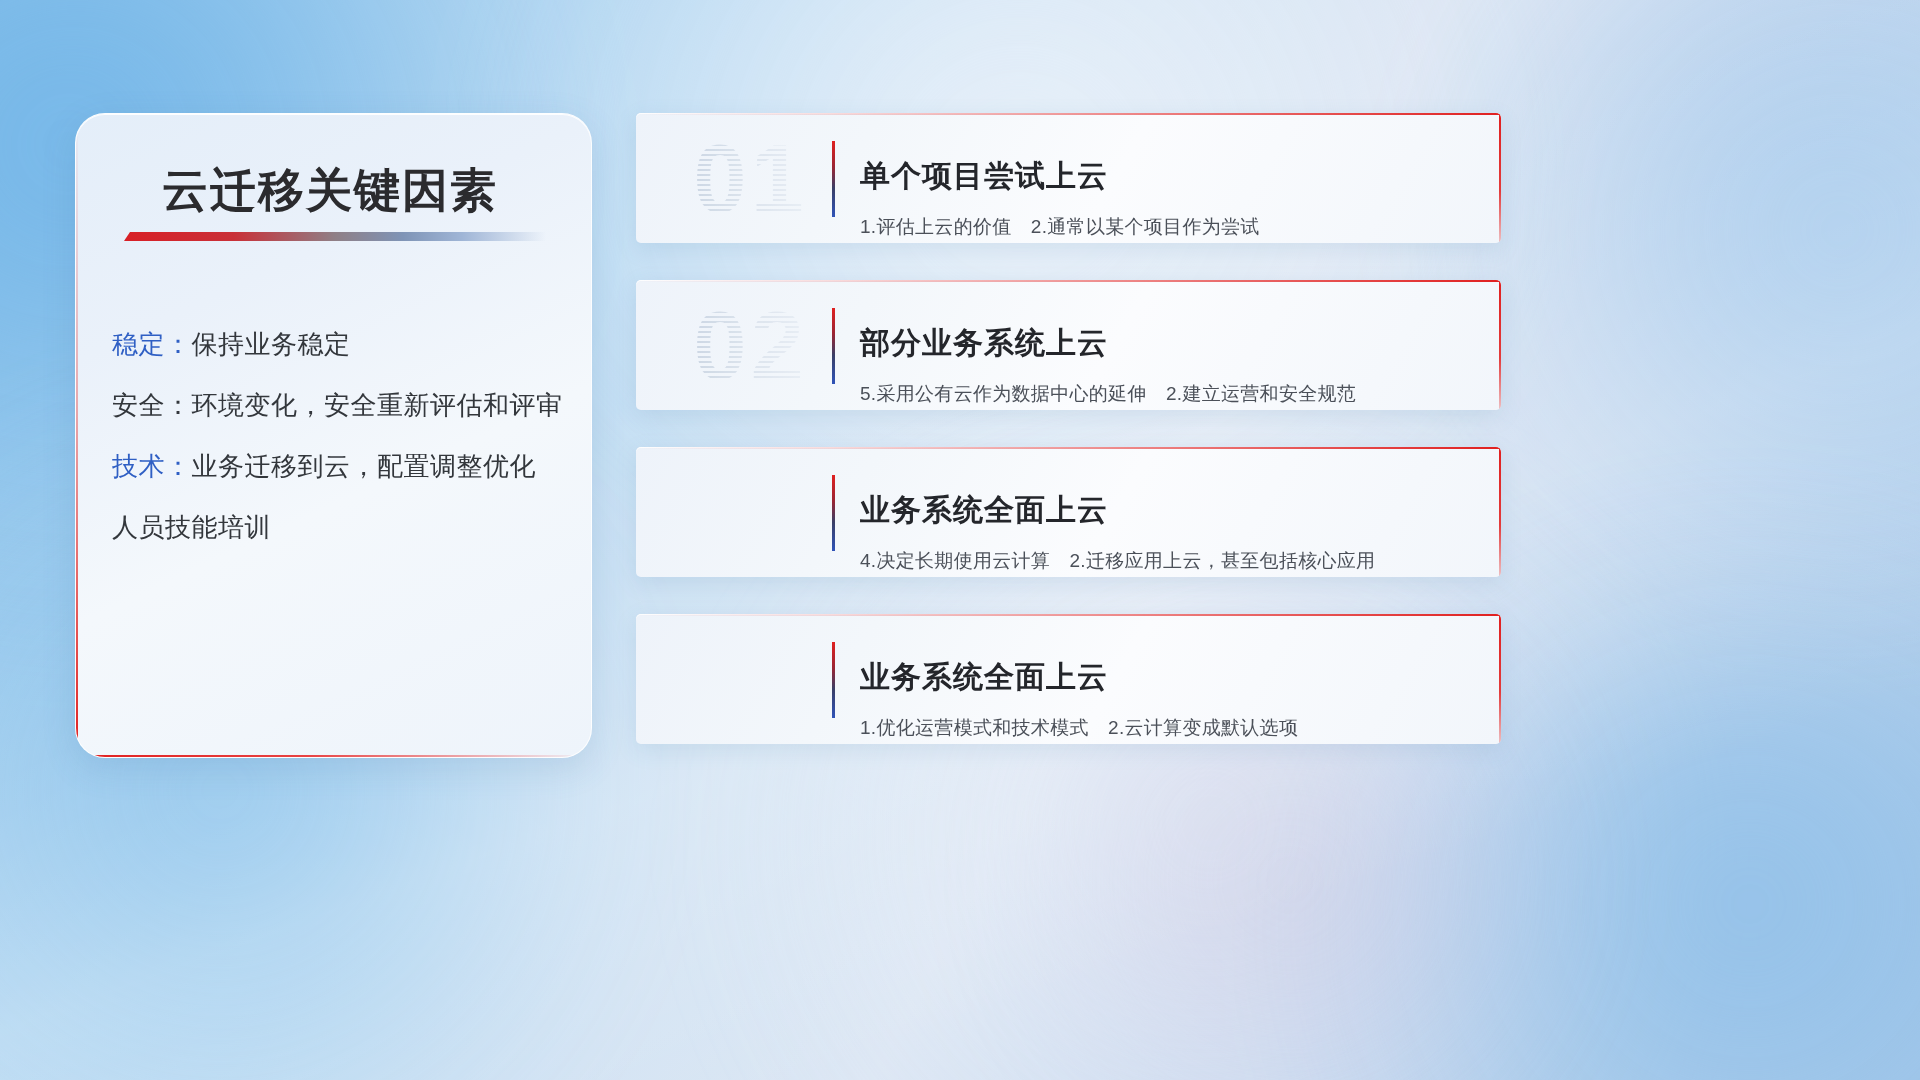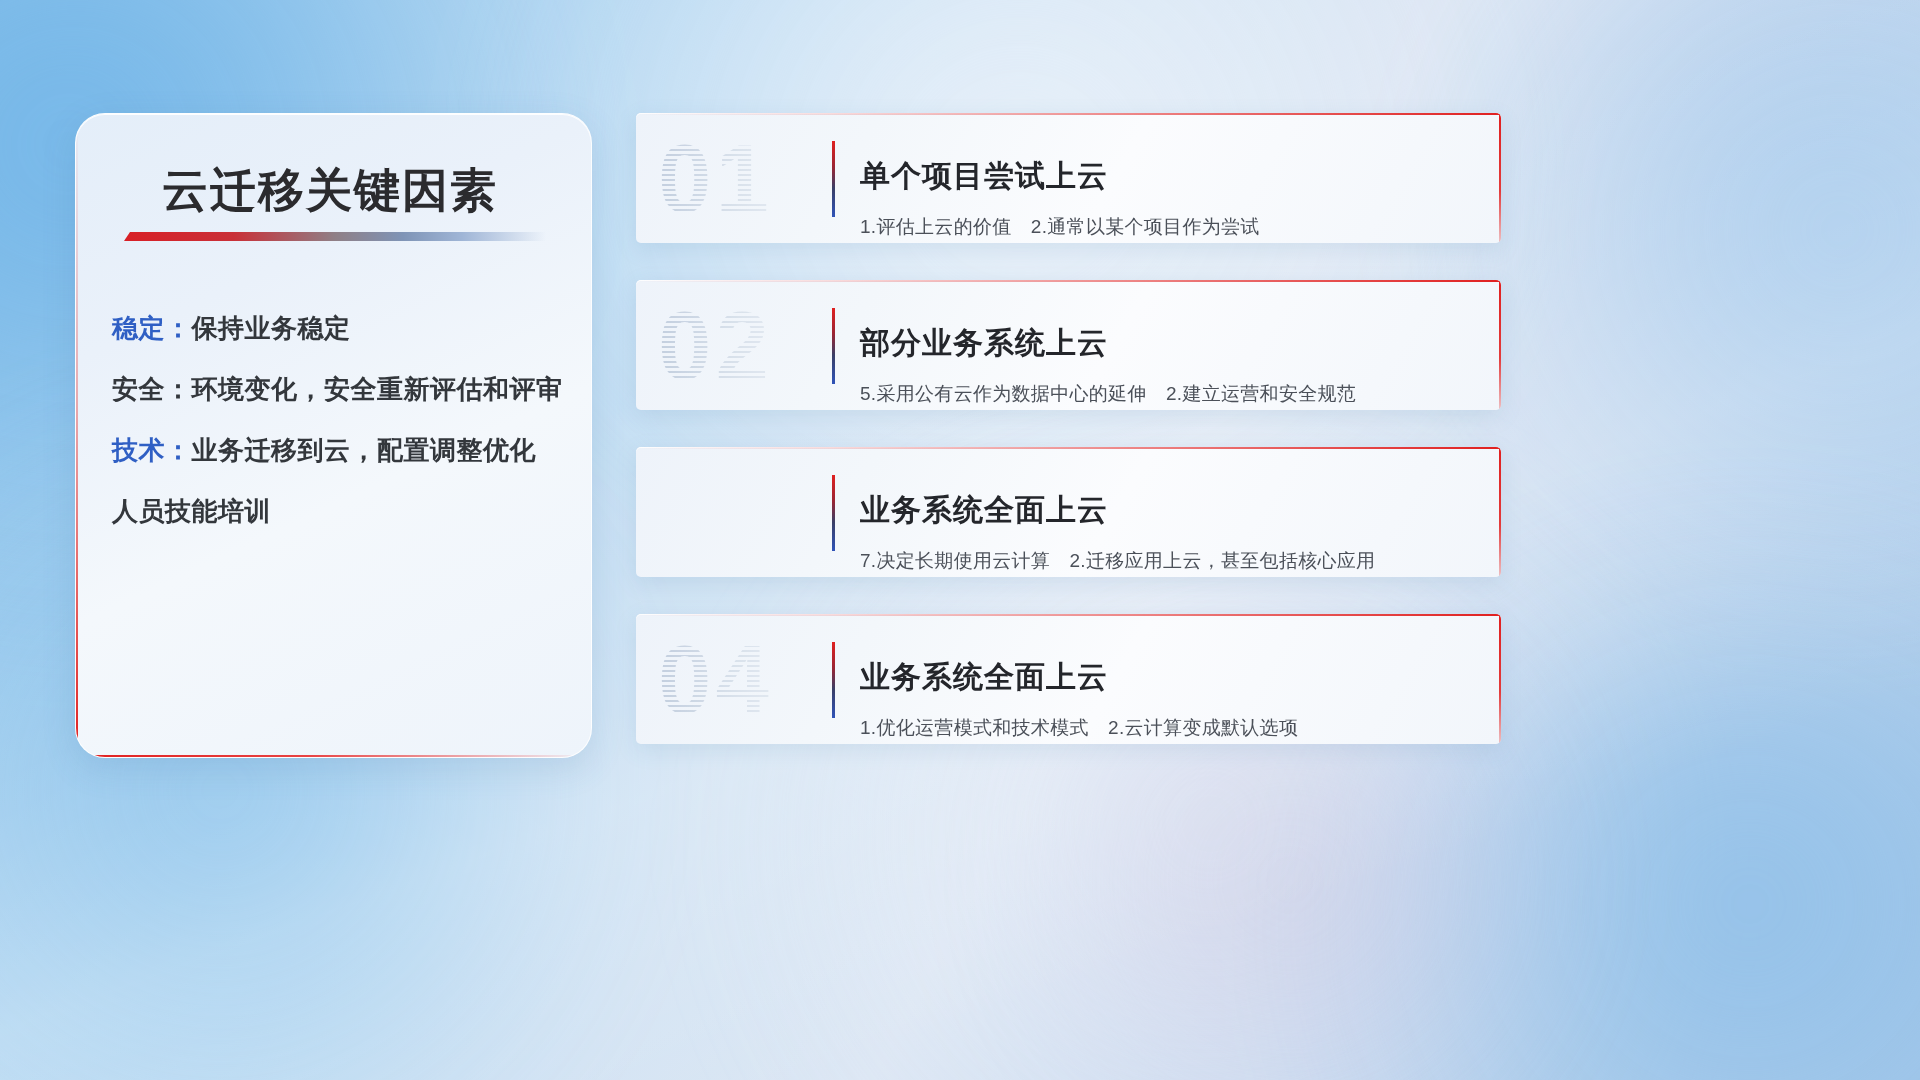--- a/index.html
+++ b/index.html
@@ -62,21 +62,21 @@
   .panel-title {
     position:absolute; left:86px; top:46px;
     font-size:46px; font-weight:bold; letter-spacing:2px;
     color:#2b2b2e; white-space:nowrap;
   }
   .title-rule {
     position:absolute; left:48px; top:118px; width:422px; height:9px;
     background:linear-gradient(90deg,#d81f26 0%, #c93038 26%, #8f7f86 50%, #7f94b6 66%, #9fb5d6 80%, rgba(200,215,235,0) 100%);
     clip-path:polygon(0 100%, 6px 0, 100% 0, 100% 100%);
   }
-  .factor-list { position:absolute; left:36px; top:184px; right:28px;font-weight:bold; }
+  .factor-list { position:absolute; left:36px; top:200px; right:28px; }
   .factor-row {
     font-size:26px; line-height:61px; color:#33373c; white-space:nowrap;
     letter-spacing:.5px;
   }
   .factor-row .lbl-blue { color:#2f5fc4; }
   .factor-row .lbl-dark { color:#33373c; }
 
   
   #cards { position:absolute; left:636px; top:113px; width:865px; }
   .card {
@@ -90,21 +90,21 @@
     content:""; position:absolute; left:0; right:0; top:0; height:2px;
     background:linear-gradient(90deg, rgba(224,32,32,0) 0%, rgba(224,32,32,.15) 22%, rgba(224,32,32,.55) 58%, #e02020 100%);
   }
   .card::after{
     content:""; position:absolute; right:0; top:0; bottom:0; width:2px;
     background:linear-gradient(180deg,#e02020 0%, #e33b3b 60%, rgba(224,32,32,.25) 100%);
   }
   .card-num {
     position:absolute; left:22px; top:6px; width:150px; height:120px;
     font-size:96px; font-weight:bold; letter-spacing:4px;
-    color:#b9c6d8; line-height:120px; text-align:left;
+    color:#b9c6d8; line-height:120px; text-align:right;
     opacity:.55;
     -webkit-mask-image:repeating-linear-gradient(180deg,#000 0 2px, rgba(0,0,0,0) 2px 5px);
     mask-image:repeating-linear-gradient(180deg,#000 0 2px, rgba(0,0,0,0) 2px 5px);
     background:linear-gradient(90deg,#9fb0c8 0%, #c7d2e0 55%, #e2e9f2 100%);
     -webkit-background-clip:text; background-clip:text;
     -webkit-text-fill-color:transparent;
     user-select:none;
   }
   .card-divider {
     position:absolute; left:196px; top:28px; width:3px; height:76px;
@@ -160,24 +160,23 @@
       <div class="card-divider"></div>
       <div class="card-body">
         <div class="card-title">部分业务系统上云</div>
         <div class="card-desc">5.采用公有云作为数据中心的延伸　2.建立运营和安全规范</div>
       </div>
     </article>
     <article class="card">
       <div class="card-divider"></div>
       <div class="card-body">
         <div class="card-title">业务系统全面上云</div>
-        <div class="card-desc">7.决定长期使用云计算　2.迁移应用上云，甚至包括核心应用</div>
+        <div class="card-desc">4.决定长期使用云计算　2.迁移应用上云，甚至包括核心应用</div>
       </div>
     </article>
     <article class="card">
-      <div class="card-num">04</div>
       <div class="card-divider"></div>
       <div class="card-body">
         <div class="card-title">业务系统全面上云</div>
         <div class="card-desc">1.优化运营模式和技术模式　2.云计算变成默认选项</div>
       </div>
     </article>
   </section>
 
 </body></html>

